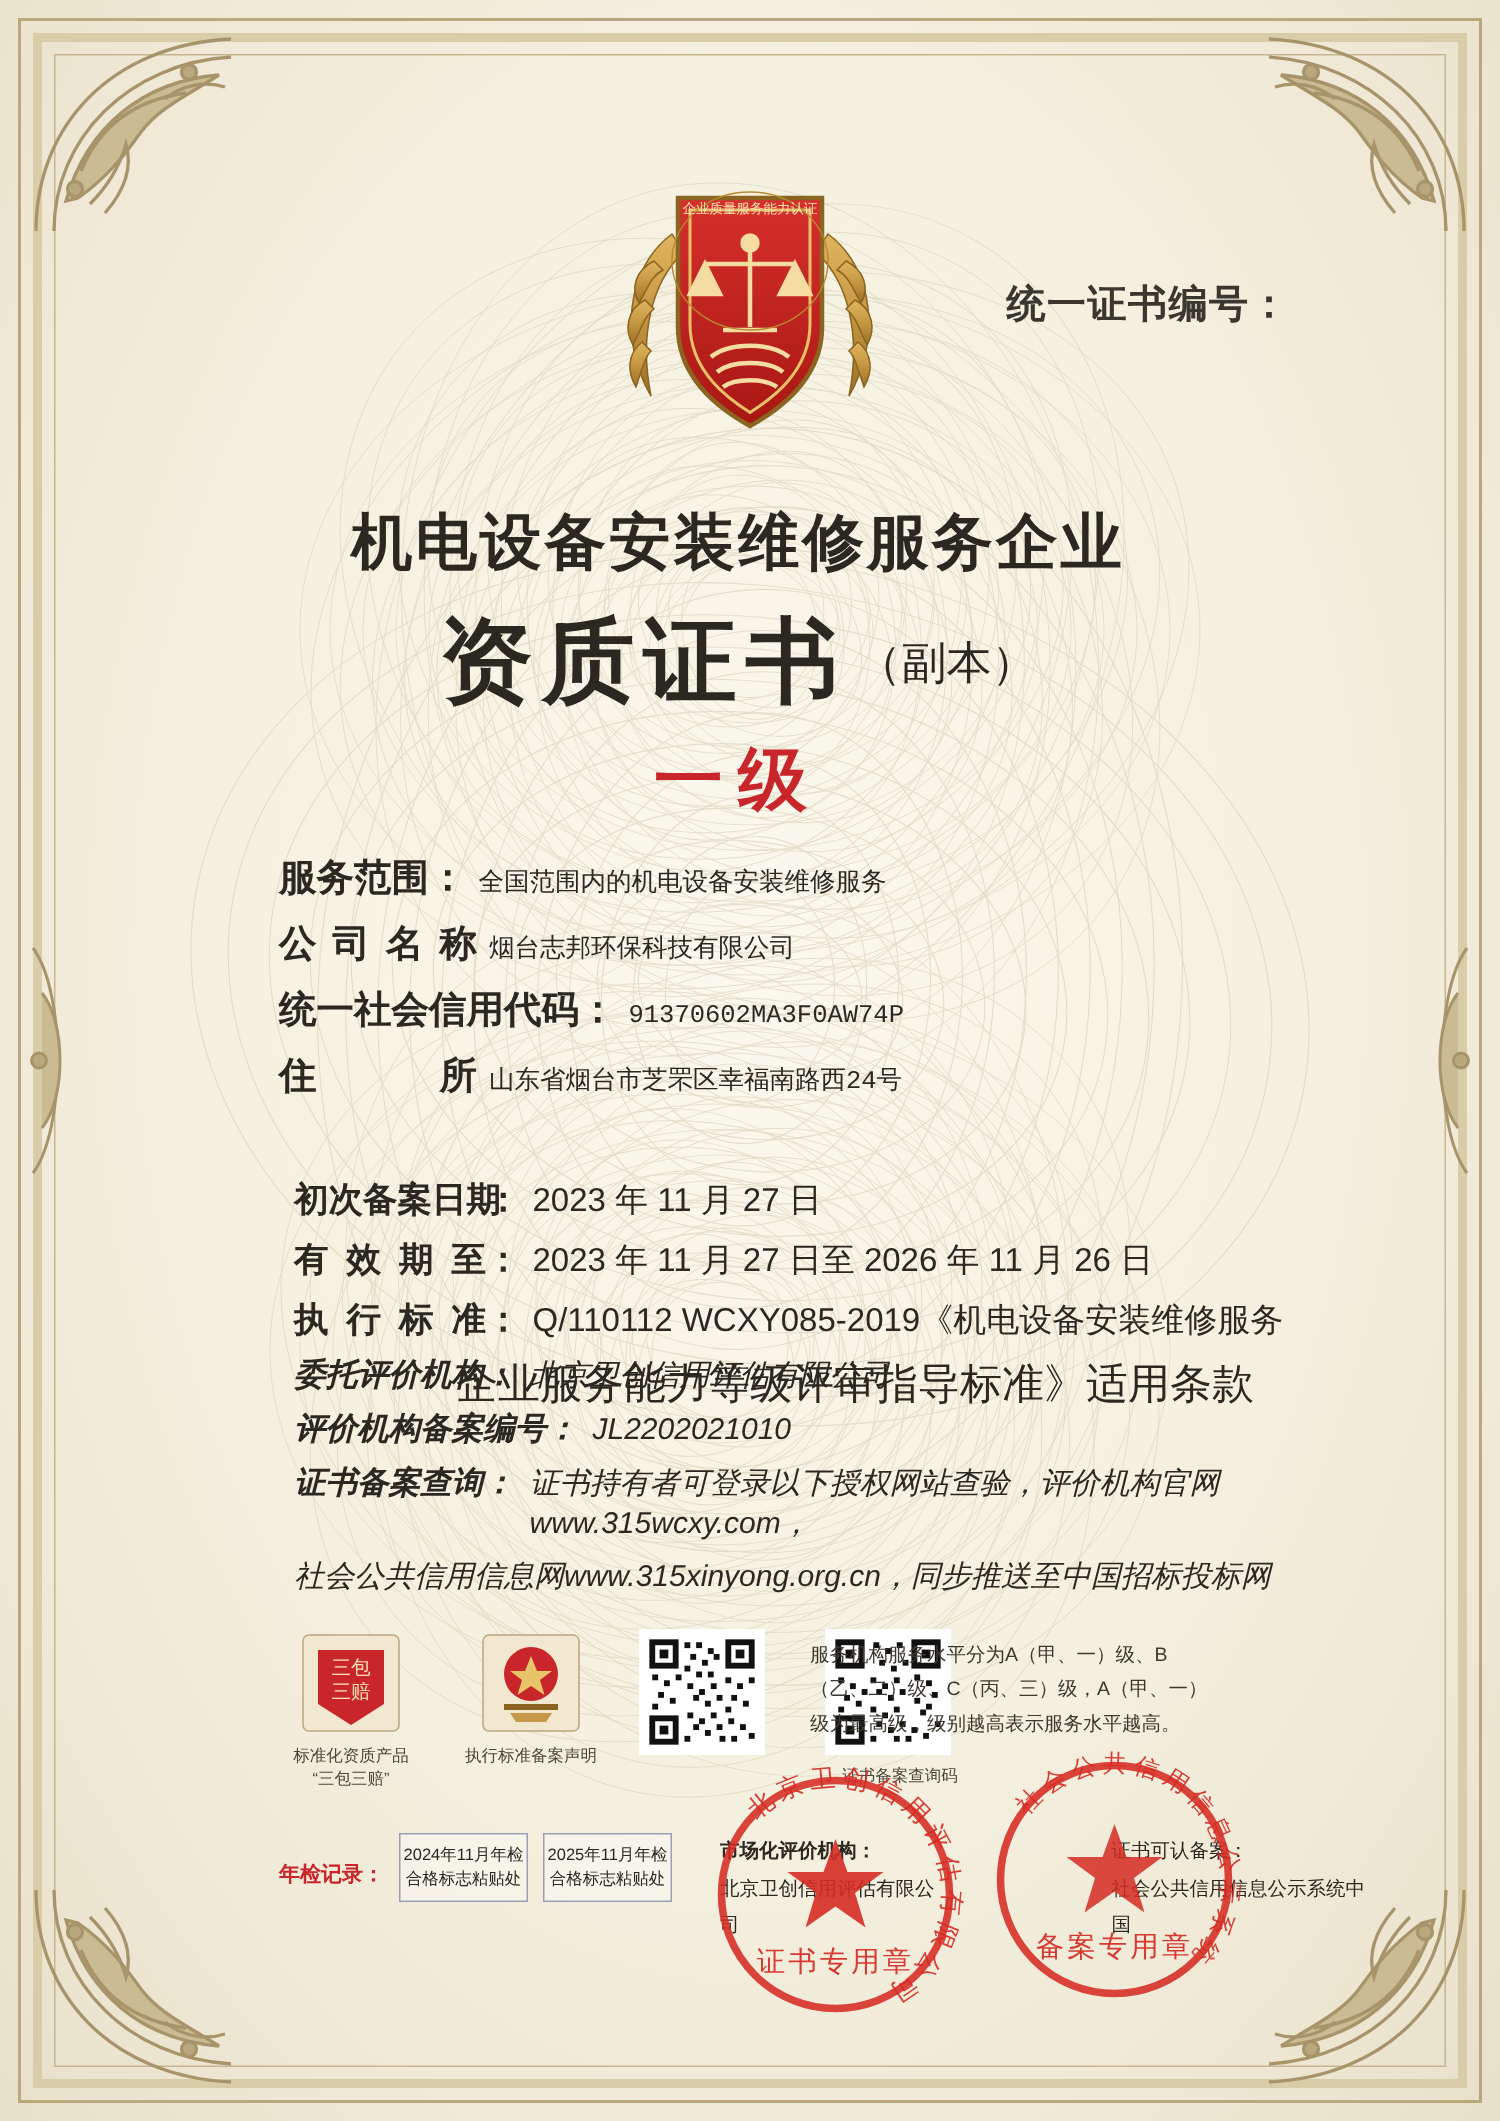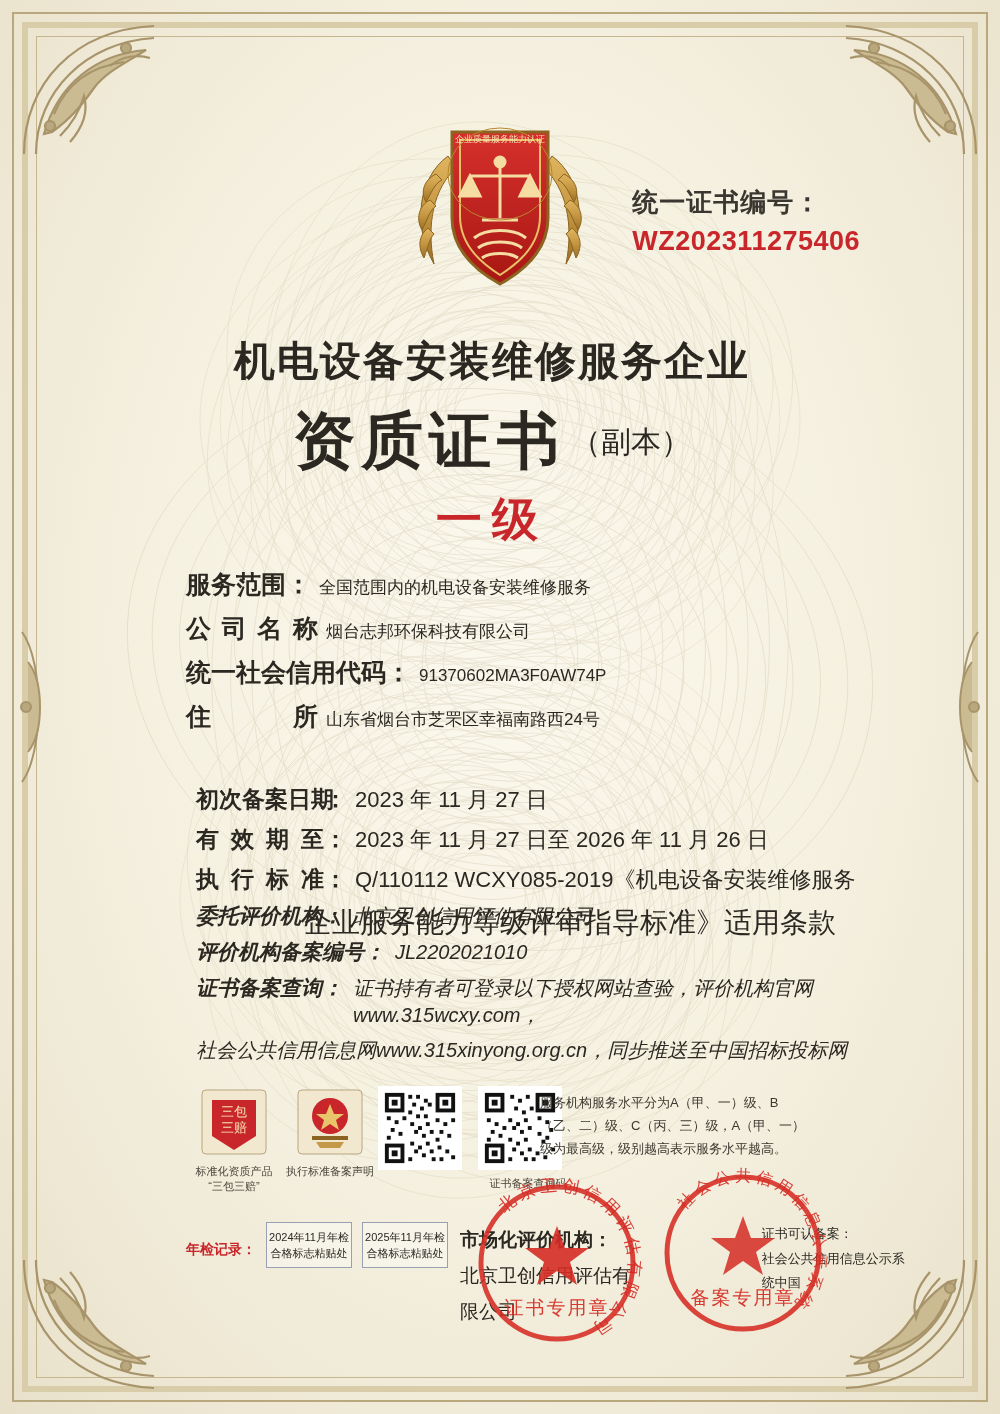--- a/index.html
+++ b/index.html
@@ -126,20 +126,21 @@
     font-weight: bold;
     color: #c8262a;
     letter-spacing: 10px;
   }
 
   .fields {
     position: absolute;
     left: 186px;
     right: 128px;
     top: 568px;
+    font-family: Liberation Mono, monospace;
   }
   .frow {
     display: flex;
     align-items: baseline;
     margin-bottom: 11px;
   }
   .flabel {
     font-size: 25px;
     font-weight: bold;
     color: #2b2822;
@@ -218,20 +219,21 @@
     margin-top: 2px;
   }
 
   
   .badges {
     position: absolute;
     left: 186px;
     top: 1086px;
     display: flex;
     align-items: flex-start;
+    gap: 24px;
   }
   .badge-item {
     width: 96px;
     text-align: center;
   }
   .badge-box {
     width: 72px;
     height: 72px;
     margin: 0 auto;
   }
@@ -289,22 +291,22 @@
     background: rgba(255,255,255,0.35);
     font-size: 11px;
     color: #2b2822;
     display: flex;
     flex-direction: column;
     align-items: center;
     justify-content: center;
     line-height: 1.5;
   }
   .org-block {
-    margin-left: 12px;
-    font-size: 19px;
+    margin-left: 32px;
+    font-size: 13px;
     color: #2b2822;
     line-height: 1.9;
     position: relative;
   }
   .org-block .ttl { font-weight: bold; }
   .record-block {
     margin-left: 116px;
     font-size: 13px;
     color: #2b2822;
     line-height: 1.9;
@@ -487,21 +489,20 @@
 
       <g fill="none" stroke="#b8892f" stroke-width="1">
         <ellipse cx="110" cy="78" rx="52" ry="46"></ellipse>
       </g>
       <text x="110" y="46" text-anchor="middle" font-size="9" fill="#f6e2b0" font-family="Liberation Sans, sans-serif">企业质量服务能力认证</text>
     </svg>
   </div>
 
   <div class="cert-no">
     <div class="label">统一证书编号：</div>
-    <div class="value">WZ202311275406</div>
   </div>
 
   <div class="title-block">
     <div class="title-line1">机电设备安装维修服务企业</div>
     <div>
       <span class="title-line2">资质证书</span><span class="title-sub">（副本）</span>
     </div>
     <div class="grade">一级</div>
   </div>
 

